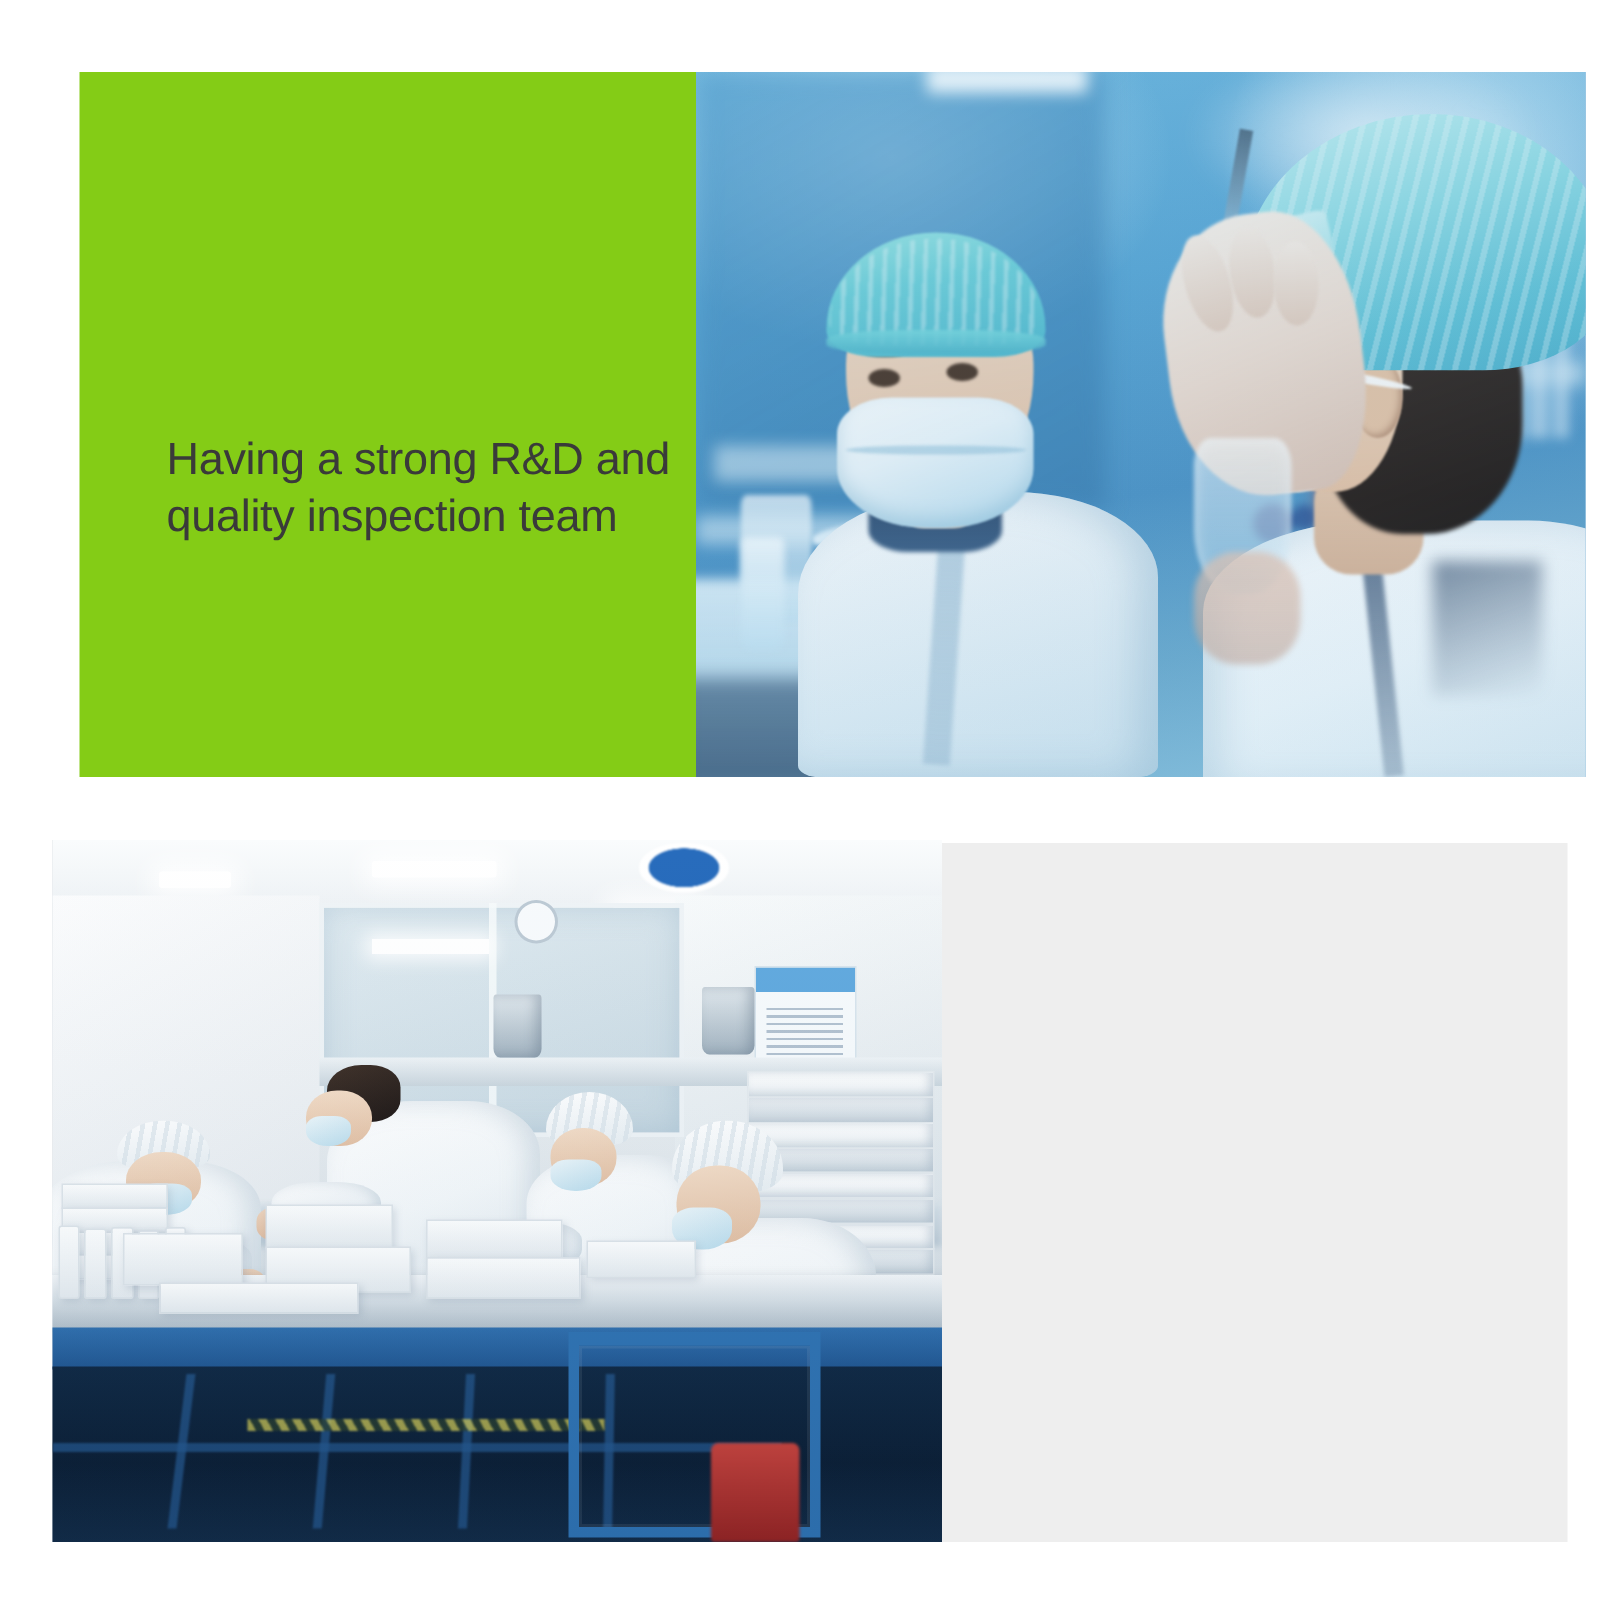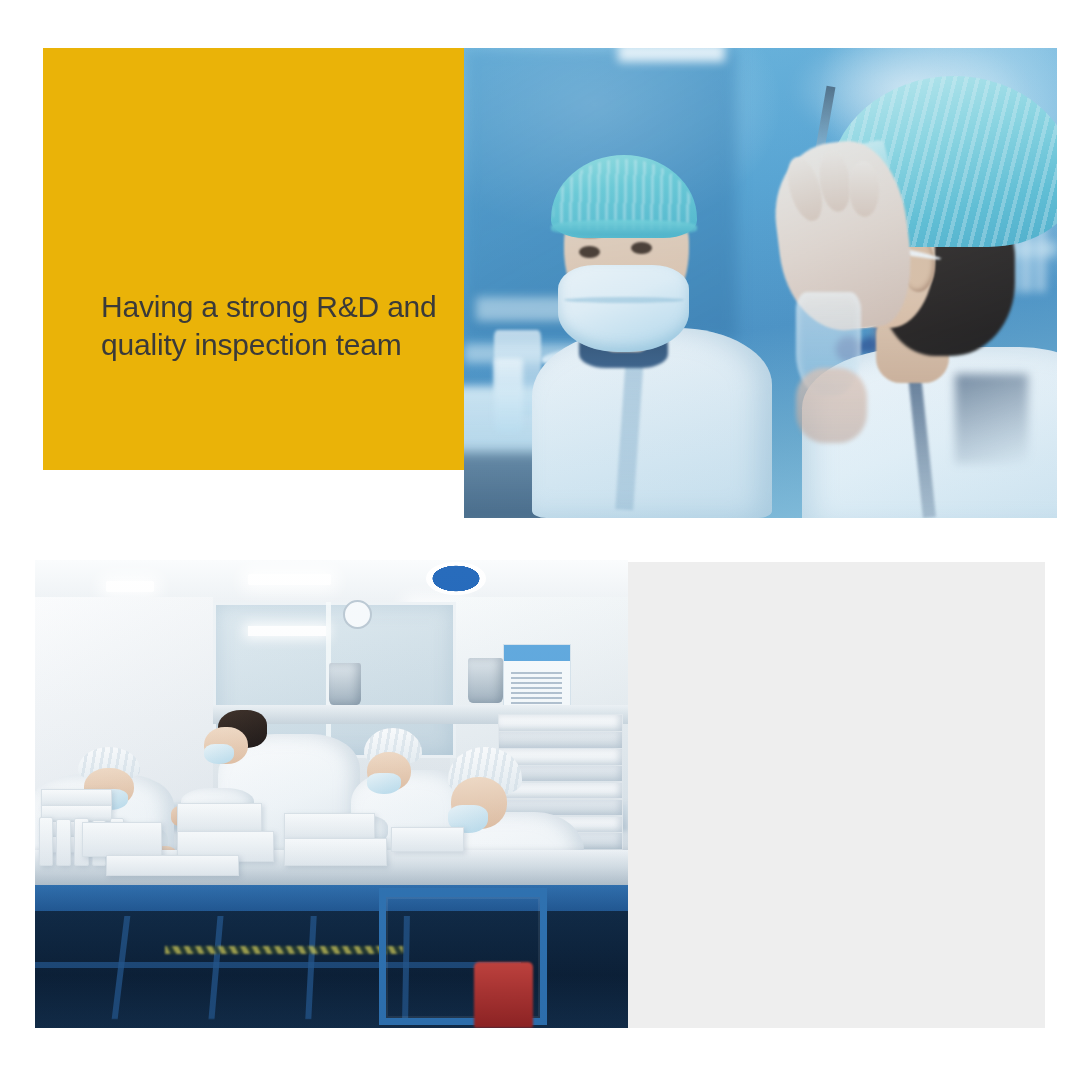--- a/index.html
+++ b/index.html
@@ -24,24 +24,24 @@
 
   
   .section-top {
     position: absolute;
     left: 0; top: 0;
     width: 1080px;
     height: 530px;
   }
   .top-panel {
     position: absolute;
-    left: 43px; top: 48px;
+    left: 53px; top: 48px;
     width: 421px;
-    height: 422px;
-    background: #eab308;
+    height: 470px;
+    background: #84cc16;
   }
   .top-caption {
     position: absolute;
     left: 58px;
     top: 240px;
     width: 390px;
     color: #3a3a3a;
     font-size: 30px;
     line-height: 1.25;
     letter-spacing: -0.2px;

